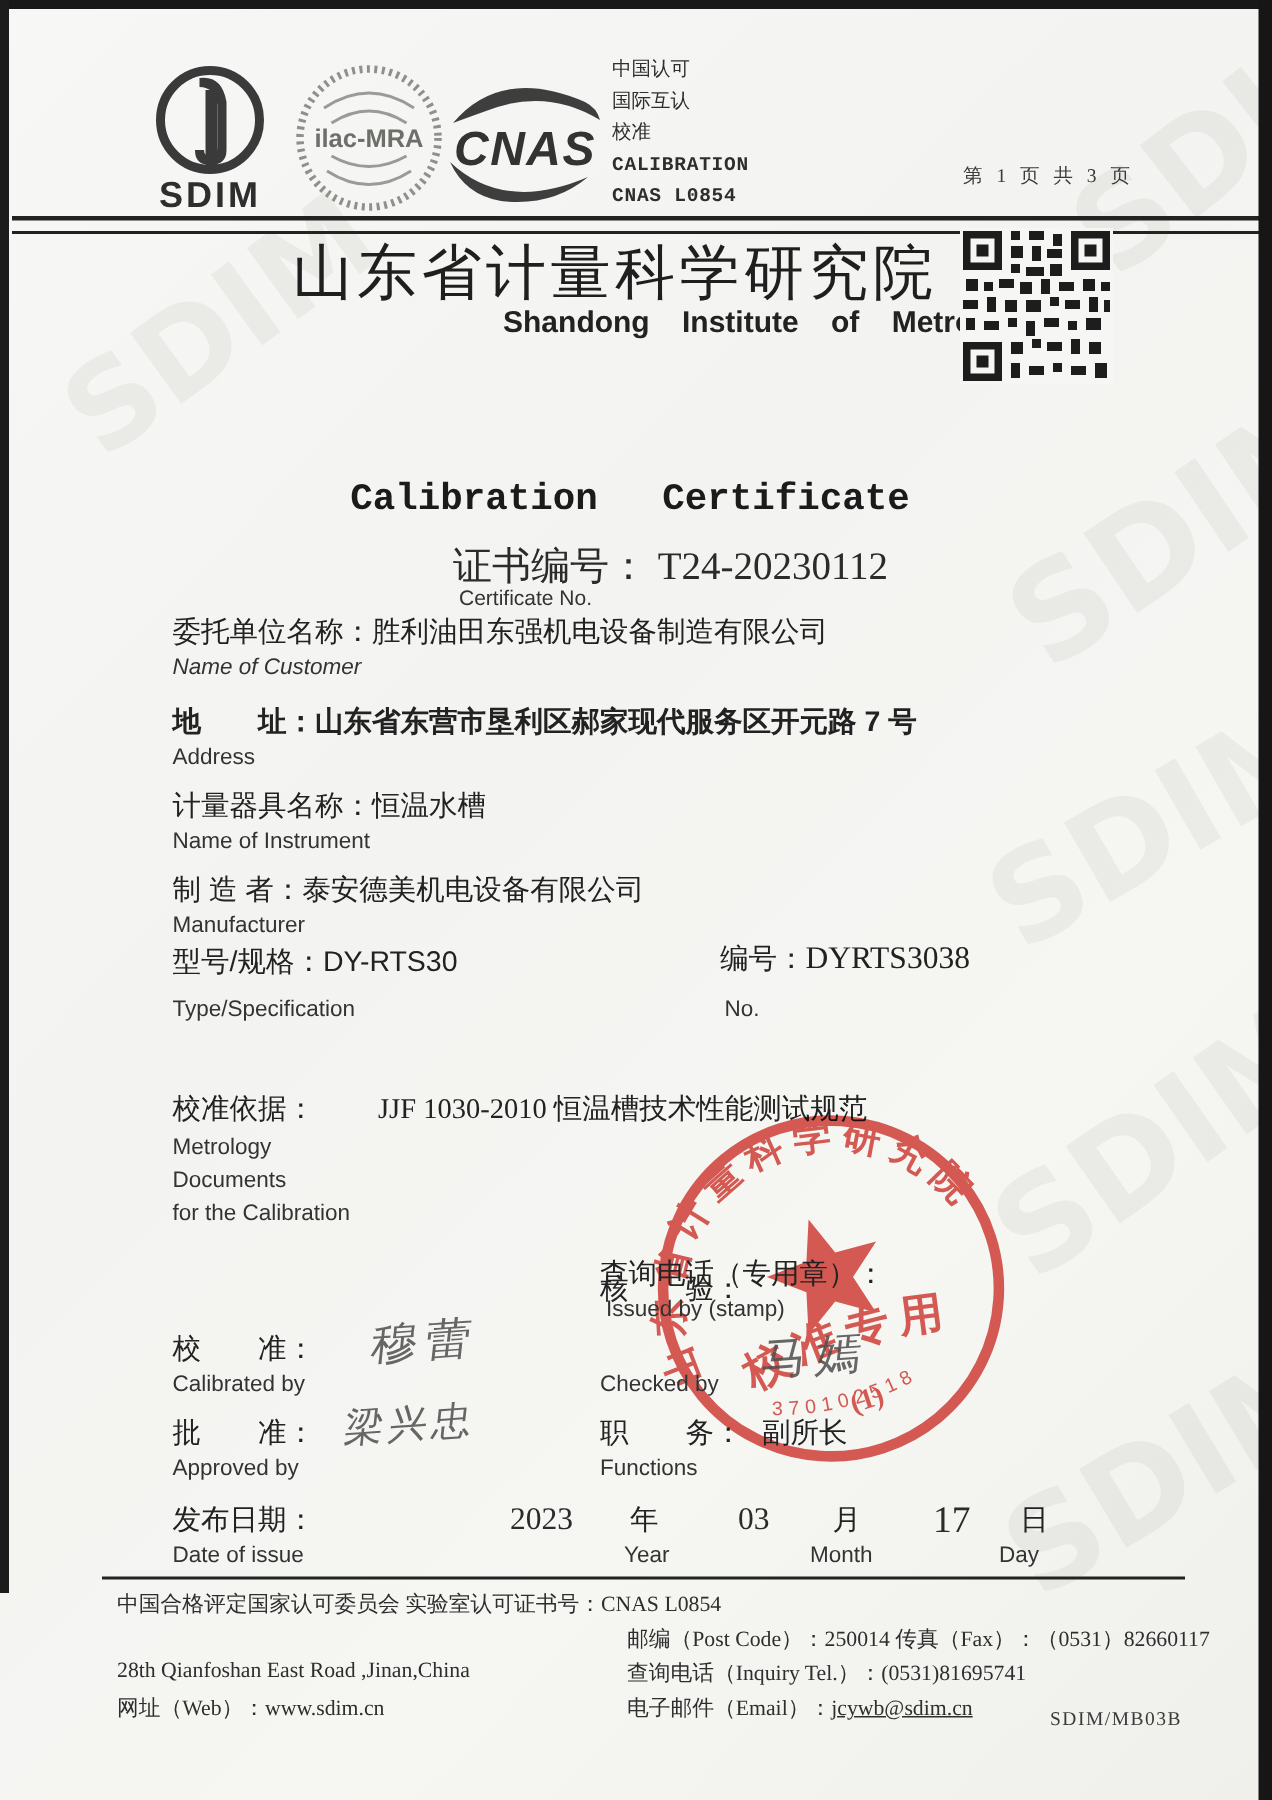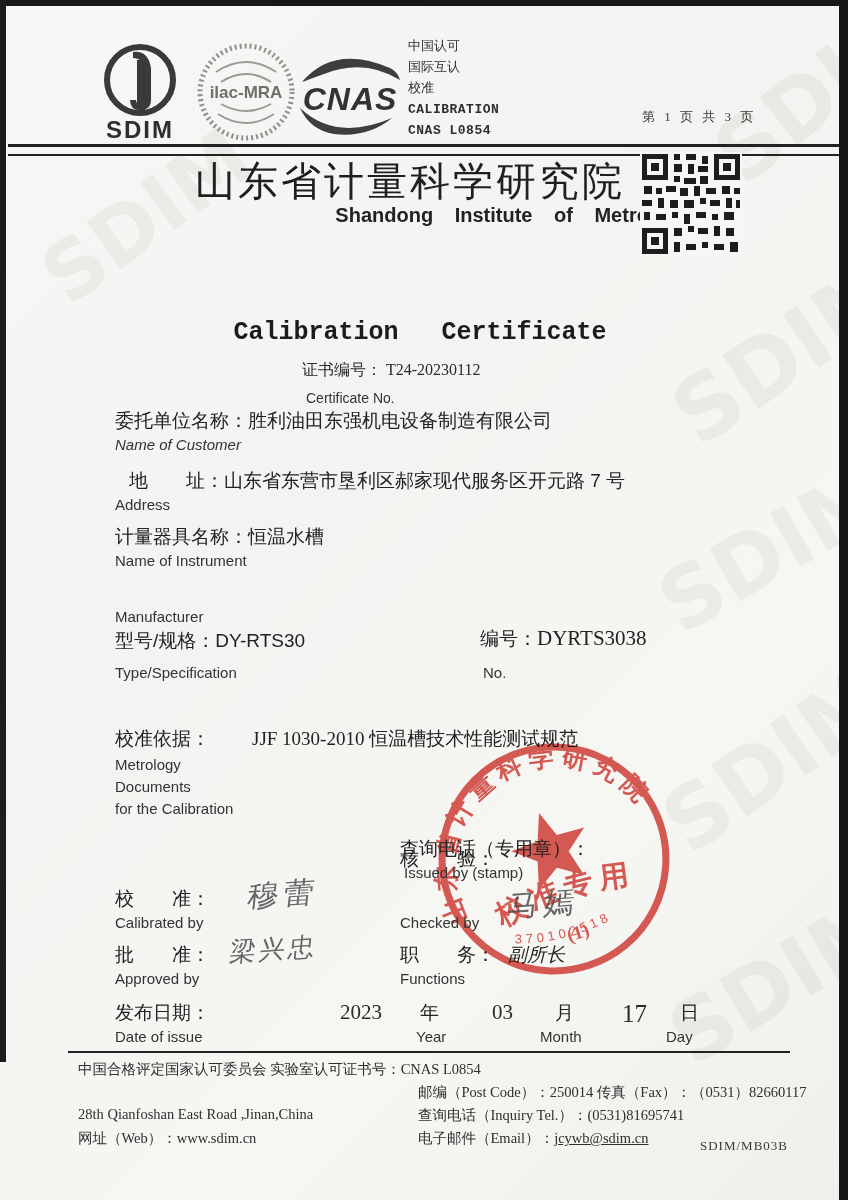--- a/index.html
+++ b/index.html
@@ -21,21 +21,21 @@
   .rule2{left:8px;top:144px;width:832px;height:7px;
          border-top:3px solid #222;border-bottom:2px solid #222;}
   .inst-zh{left:130px;top:154px;width:560px;text-align:center;font-size:40px;letter-spacing:3px;
            color:#1f1f1f;font-family:"Liberation Serif",serif;}
   .inst-en{left:130px;top:204px;width:560px;text-align:right;font-size:20px;font-weight:bold;
            font-family:"Liberation Sans",sans-serif;word-spacing:16px;color:#222;}
   .title-zh{left:120px;top:252px;width:600px;text-align:center;font-size:48px;font-weight:bold;
             letter-spacing:22px;text-indent:22px;color:#171717;font-family:"Liberation Serif",serif;}
   .title-en{left:120px;top:318px;width:600px;text-align:center;font-size:25px;font-weight:bold;
             font-family:Liberation Mono, monospace;word-spacing:28px;color:#1b1b1b;}
-  .certno{left:302px;top:360px;font-size:16px;}
+  .certno{left:302px;top:360px;font-size:26px;}
   .certno-en{left:306px;top:390px;font-size:14px;font-family:"Liberation Sans",sans-serif;color:#333;}
   
   .flabel{font-family:"Liberation Sans",sans-serif;font-size:19px;color:#222;white-space:pre;}
   .fvalue{font-family:"Liberation Sans",sans-serif;font-size:19px;color:#222;}
   .fen{font-family:"Liberation Sans",sans-serif;font-size:15px;color:#333;}
   .it{font-style:italic;}
   .serif-v{font-family:"Liberation Serif",serif;}
   .bold{font-weight:normal;}
   
   .stamp{left:430px;top:738px;width:248px;height:242px;transform:rotate(-18deg);
@@ -160,30 +160,33 @@
 
   <div class="abs title-en">Calibration  Certificate</div>
   <div class="abs certno">证书编号： T24-20230112</div>
   <div class="abs certno-en">Certificate No.</div>
 
   <div class="abs" style="left:115px;top:408px;">
     <span class="flabel">委托单位名称：</span><span class="fvalue">胜利油田东强机电设备制造有限公司</span>
   </div>
   <div class="abs fen it" style="left:115px;top:436px;">Name of Customer</div>
 
-  <div class="abs" style="left:129px;top:468px;">
+  <div class="abs" style="left:115px;top:468px;font-weight:bold;">
     <span class="flabel">地　　址：</span><span class="fvalue">山东省东营市垦利区郝家现代服务区开元路 7 号</span>
   </div>
   <div class="abs fen" style="left:115px;top:496px;">Address</div>
 
   <div class="abs" style="left:115px;top:524px;">
     <span class="flabel">计量器具名称：</span><span class="fvalue">恒温水槽</span>
   </div>
   <div class="abs fen" style="left:115px;top:552px;">Name of Instrument</div>
 
+  <div class="abs" style="left:115px;top:580px;">
+    <span class="flabel">制 造 者：</span><span class="fvalue">泰安德美机电设备有限公司</span>
+  </div>
   <div class="abs fen" style="left:115px;top:608px;">Manufacturer</div>
 
   <div class="abs" style="left:115px;top:628px;">
     <span class="flabel">型号/规格：</span><span class="fvalue">DY-RTS30</span>
   </div>
   <div class="abs" style="left:480px;top:626px;">
     <span class="flabel">编号：</span><span class="fvalue serif-v bold" style="font-size:21px;">DYRTS3038</span>
   </div>
   <div class="abs fen" style="left:115px;top:664px;">Type/Specification</div>
   <div class="abs fen" style="left:483px;top:664px;">No.</div>
@@ -227,21 +230,21 @@
   <div class="abs flabel" style="left:400px;top:846px;">核　　验：</div>
   <div class="abs fen" style="left:400px;top:914px;">Checked by</div>
   <div class="abs sig" style="left:508px;top:884px;">马嫣</div>
 
   <div class="abs flabel" style="left:115px;top:942px;">批　　准：</div>
   <div class="abs fen" style="left:115px;top:970px;">Approved by</div>
   <div class="abs sig" style="left:230px;top:932px;font-size:26px;letter-spacing:3px;">梁兴忠</div>
 
   <div class="abs flabel" style="left:400px;top:942px;">职　　务：</div>
   <div class="abs fen" style="left:400px;top:970px;">Functions</div>
-  <div class="abs fvalue" style="left:508px;top:942px;font-style:italic;">副所长</div>
+  <div class="abs fvalue" style="left:508px;top:942px;">副所长</div>
 
   <div class="abs flabel" style="left:115px;top:1000px;">发布日期：</div>
   <div class="abs fen" style="left:115px;top:1028px;">Date of issue</div>
   <div class="abs serif-v" style="left:340px;top:1000px;font-size:21px;">2023</div>
   <div class="abs flabel" style="left:420px;top:1000px;">年</div>
   <div class="abs fen" style="left:416px;top:1028px;">Year</div>
   <div class="abs serif-v" style="left:492px;top:1000px;font-size:21px;">03</div>
   <div class="abs flabel" style="left:555px;top:1000px;">月</div>
   <div class="abs fen" style="left:540px;top:1028px;">Month</div>
   <div class="abs serif-v" style="left:622px;top:1000px;font-size:25px;">17</div>

